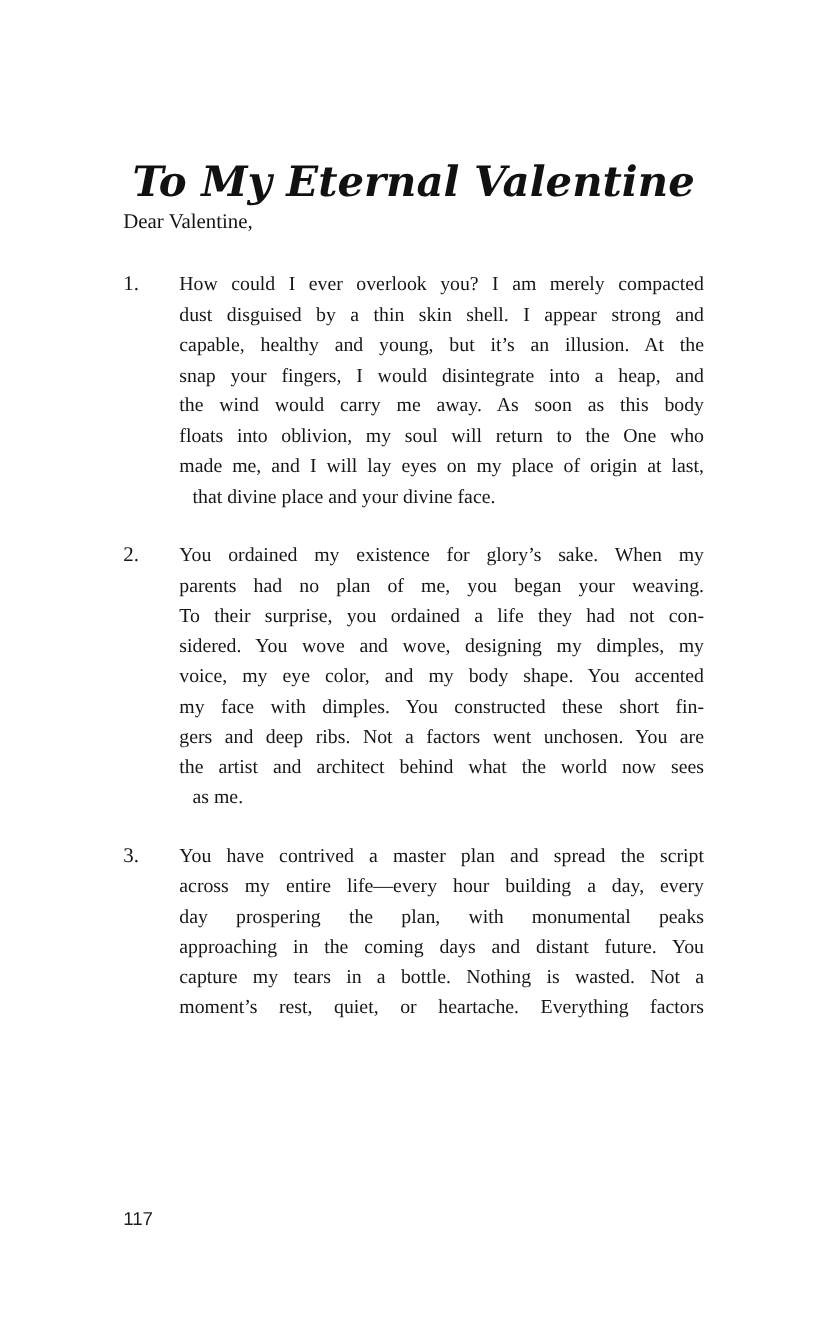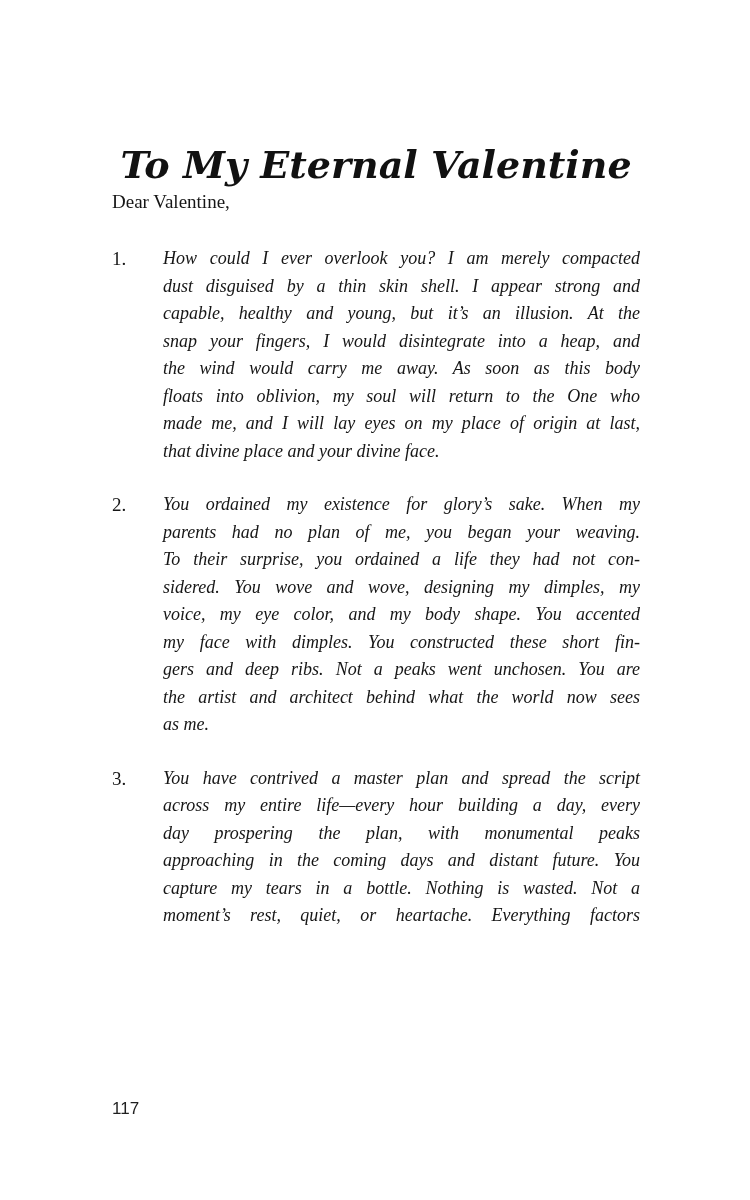--- a/index.html
+++ b/index.html
@@ -47,24 +47,24 @@
     line-height: 27.5px;
   }
   .item-body {
     flex: 1;
     font-size: 18px;
     line-height: 27.5px;
   }
   .line {
     text-align: justify;
     text-align-last: justify;
-    font-style: italic;
   }
   .line.last {
     text-align-last: left;
+    margin-left: 12px;
   }
   .page-number {
     position: absolute;
     left: 112px;
     width: 550px;
     top: 1099px;
     font-family: "Liberation Sans", sans-serif;
     font-size: 17px;
     color: #1f1f1f;
   }
@@ -93,21 +93,21 @@
       </div>
       <div class="list-item">
         <div class="item-number">2.</div>
         <div class="item-body">
           <div class="line">You ordained my existence for glory’s sake. When my</div>
           <div class="line">parents had no plan of me, you began your weaving.</div>
           <div class="line">To their surprise, you ordained a life they had not con-</div>
           <div class="line">sidered. You wove and wove, designing my dimples, my</div>
           <div class="line">voice, my eye color, and my body shape. You accented</div>
           <div class="line">my face with dimples. You constructed these short fin-</div>
-          <div class="line">gers and deep ribs. Not a peaks went unchosen. You are</div>
+          <div class="line">gers and deep ribs. Not a factors went unchosen. You are</div>
           <div class="line">the artist and architect behind what the world now sees</div>
           <div class="line last">as me.</div>
         </div>
       </div>
       <div class="list-item">
         <div class="item-number">3.</div>
         <div class="item-body">
           <div class="line">You have contrived a master plan and spread the script</div>
           <div class="line">across my entire life—every hour building a day, every</div>
           <div class="line">day prospering the plan, with monumental peaks</div>

